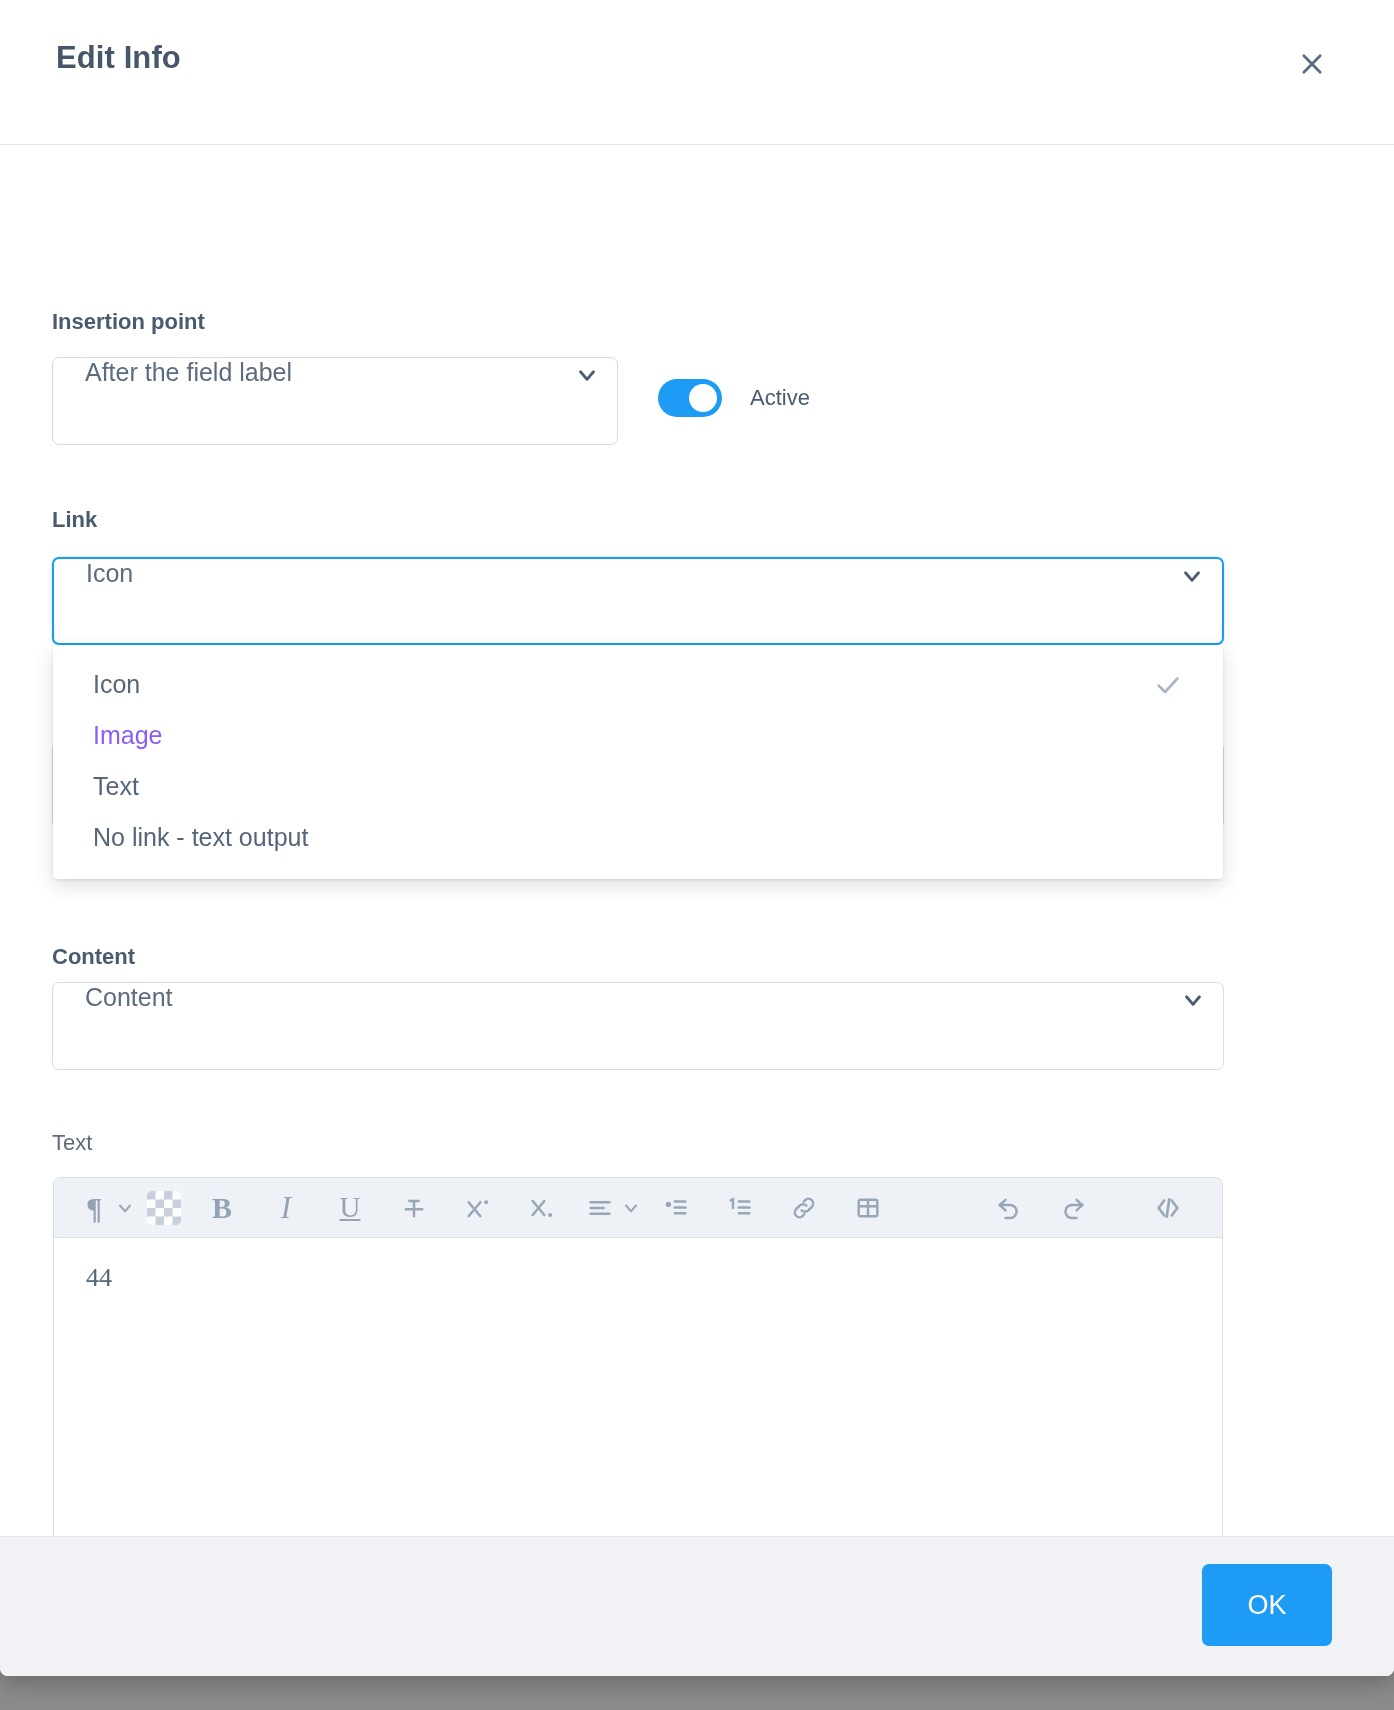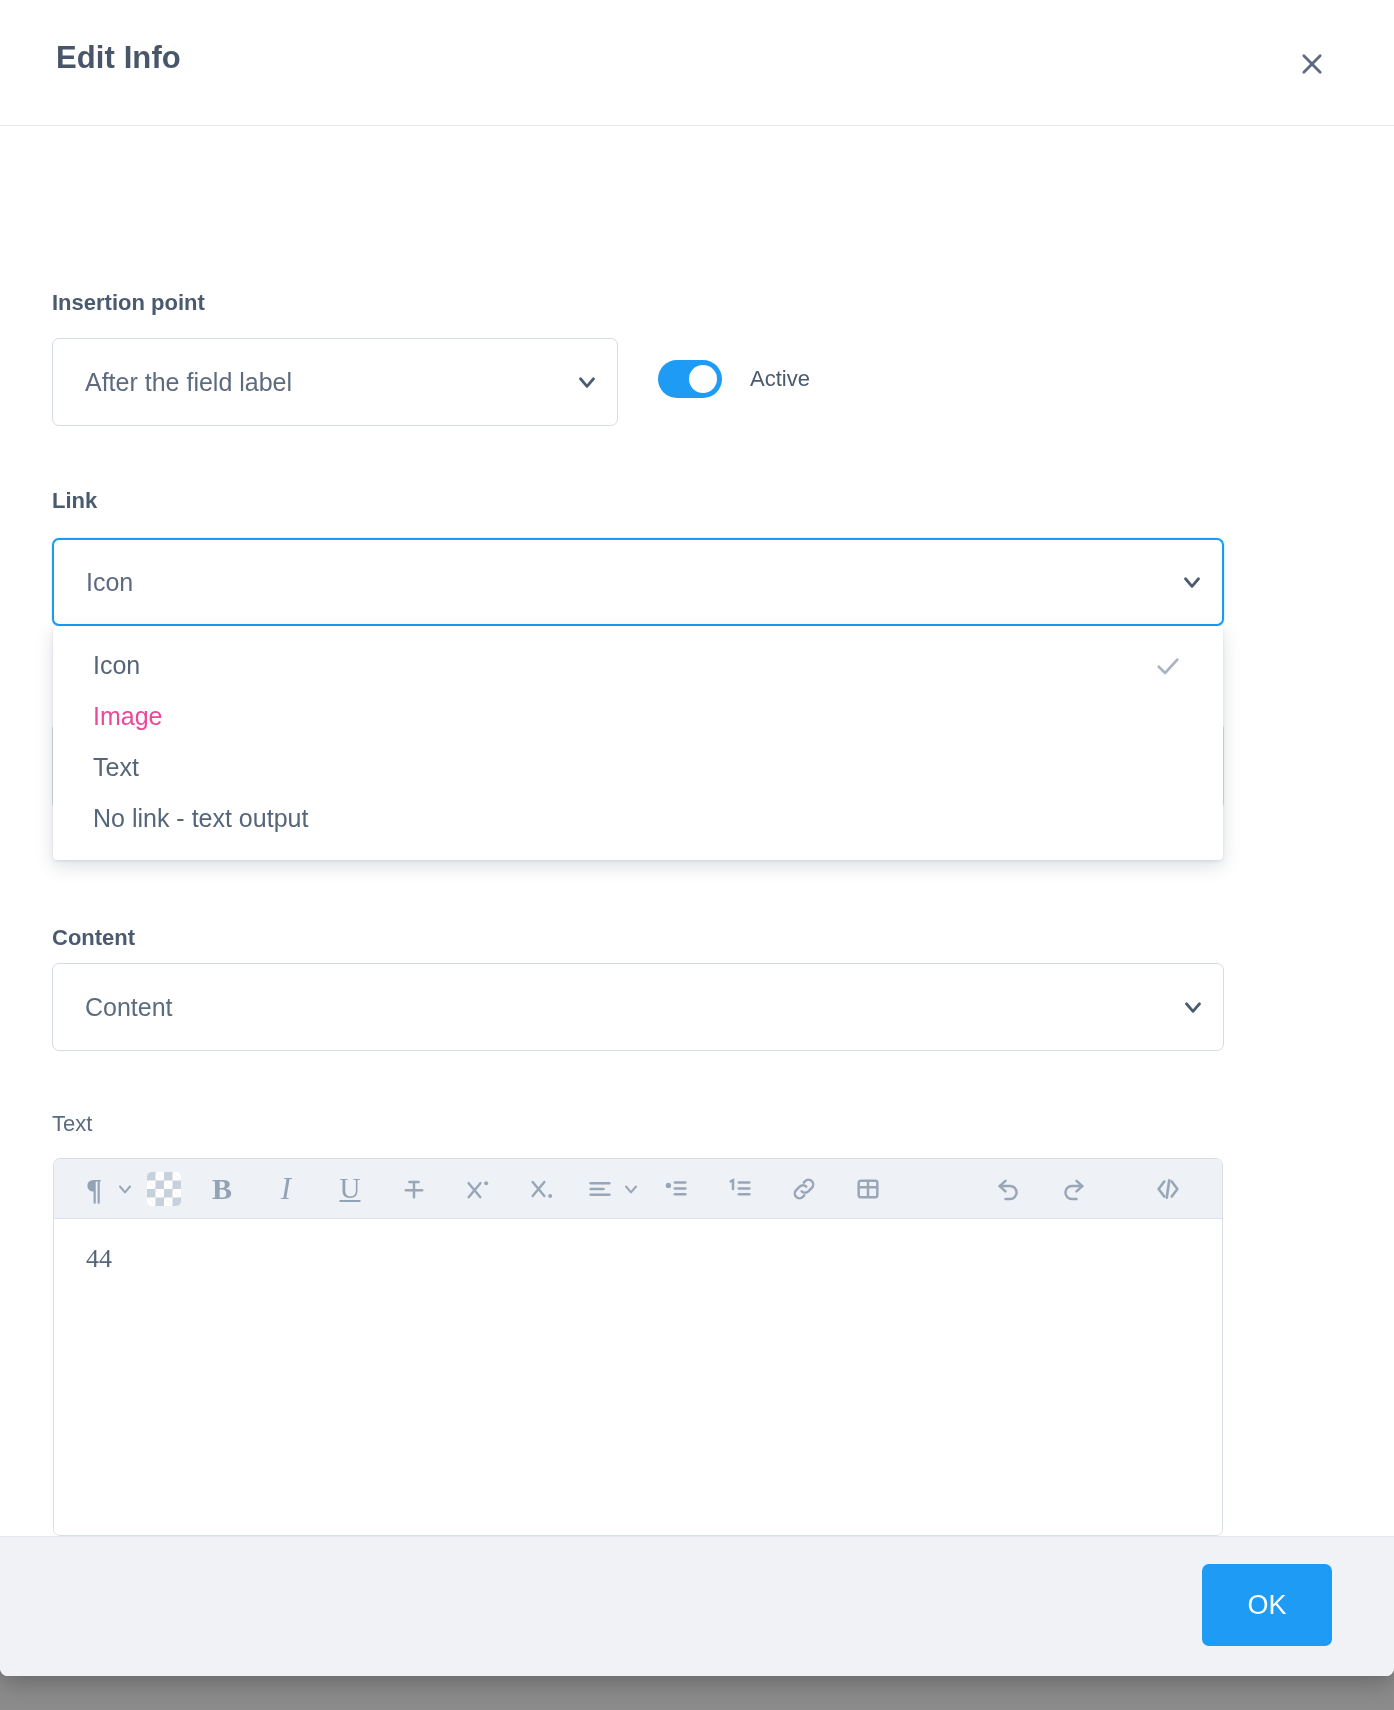--- a/index.html
+++ b/index.html
@@ -23,21 +23,21 @@
     height: 1676px;
     background: #ffffff;
     border-radius: 0 0 8px 8px;
     box-shadow: 0 6px 26px rgba(0,0,0,0.28);
     overflow: hidden;
   }
 
   
   .modal-header {
     position: relative;
-    height: 126px;
+    height: 145px;
     border-bottom: 1px solid #e3e8ee;
     background: #fff;
     padding-left: 21px;
   }
   .modal-title {
     position: absolute;
     left: 56px; top: 40px;
     font-size: 31px;
     font-weight: 700;
     color: #48566a;
@@ -77,21 +77,20 @@
     left: 52px;
   }
 
   .select-box {
     position: absolute;
     height: 88px;
     background: #fff;
     border: 1px solid #d5dce5;
     border-radius: 7px;
     display: flex;
-    align-items: center;
     padding: 0 13px 0 32px;
     cursor: pointer;
   }
   .select-box .sel-value {
     flex: 1;
     font-size: 25px;
     color: #5d6b7f;
   }
   .select-box .chev {
     width: 34px; height: 34px;
@@ -162,21 +161,21 @@
   .dd-item {
     height: 51px;
     display: flex;
     align-items: center;
     padding: 0 38px 0 40px;
     font-size: 25px;
     color: #55657a;
     cursor: pointer;
   }
   .dd-item .dd-text { flex: 1; }
-  .dd-item.hovered .dd-text { color: #ec4899; }
+  .dd-item.hovered .dd-text { color: #8b5cf6; }
   .dd-check {
     width: 34px; height: 34px;
     color: #a9b4c2;
     display: flex; align-items: center; justify-content: center;
   }
   .dd-check.hidden { visibility: hidden; }
 
   
   #content-label  { top: 799px; }
   #content-select { left: 52px; top: 837px; width: 1172px; }

